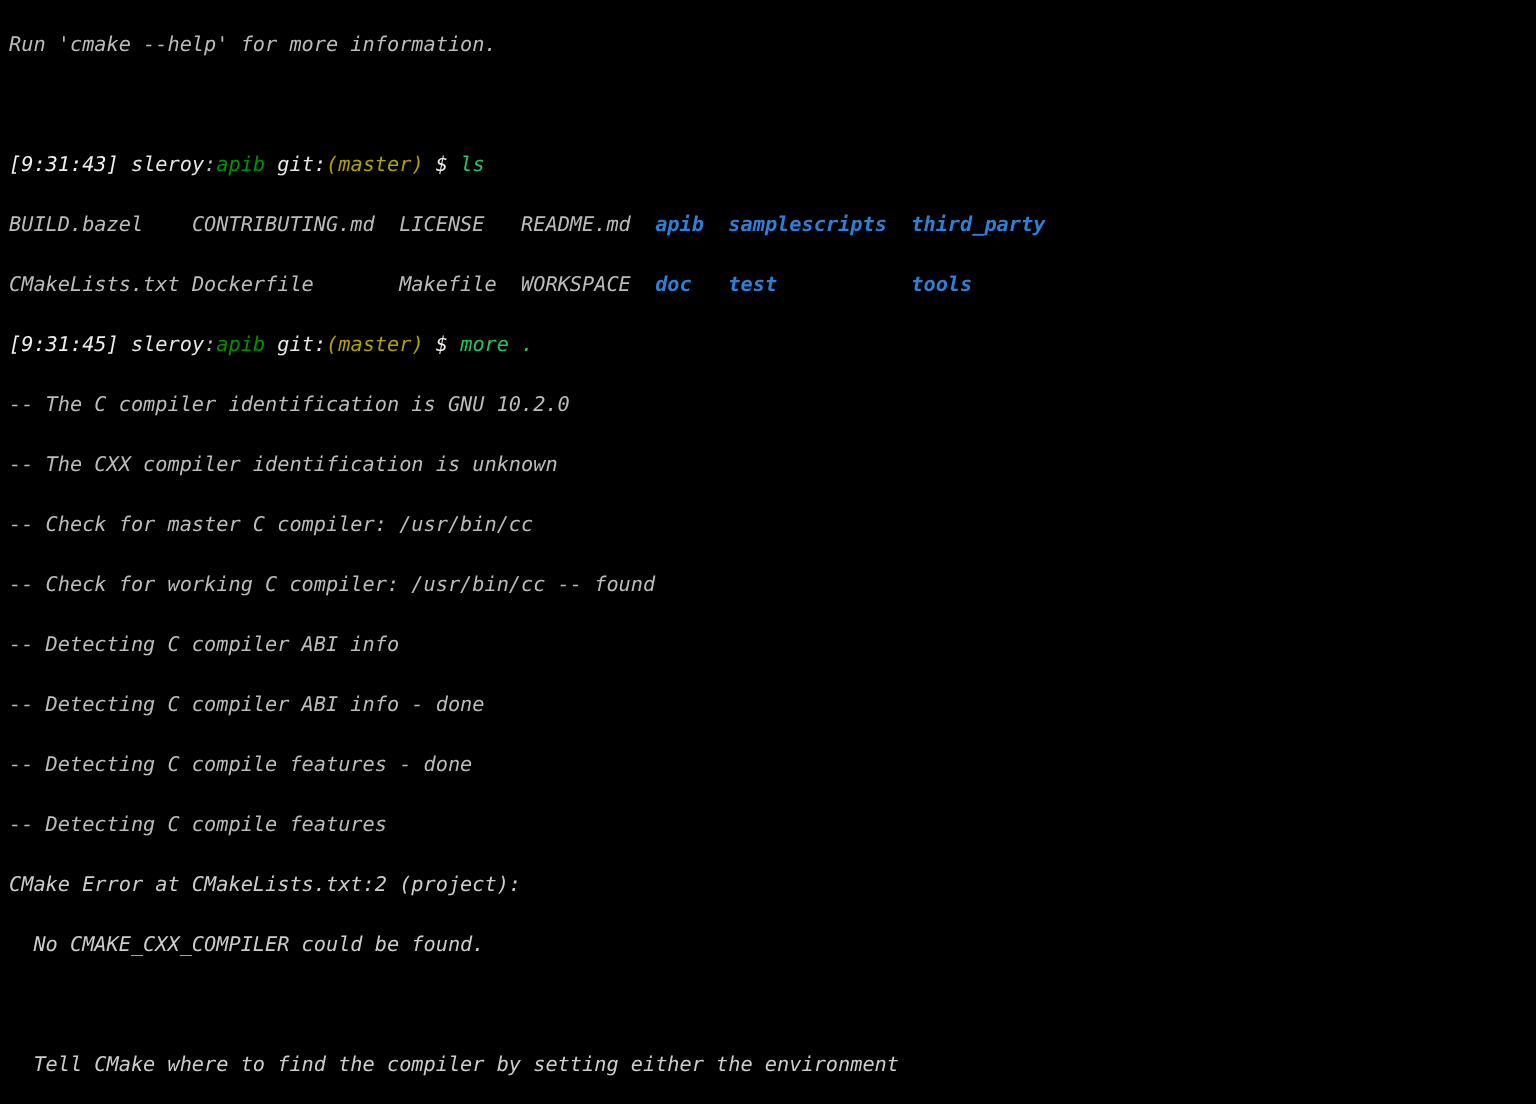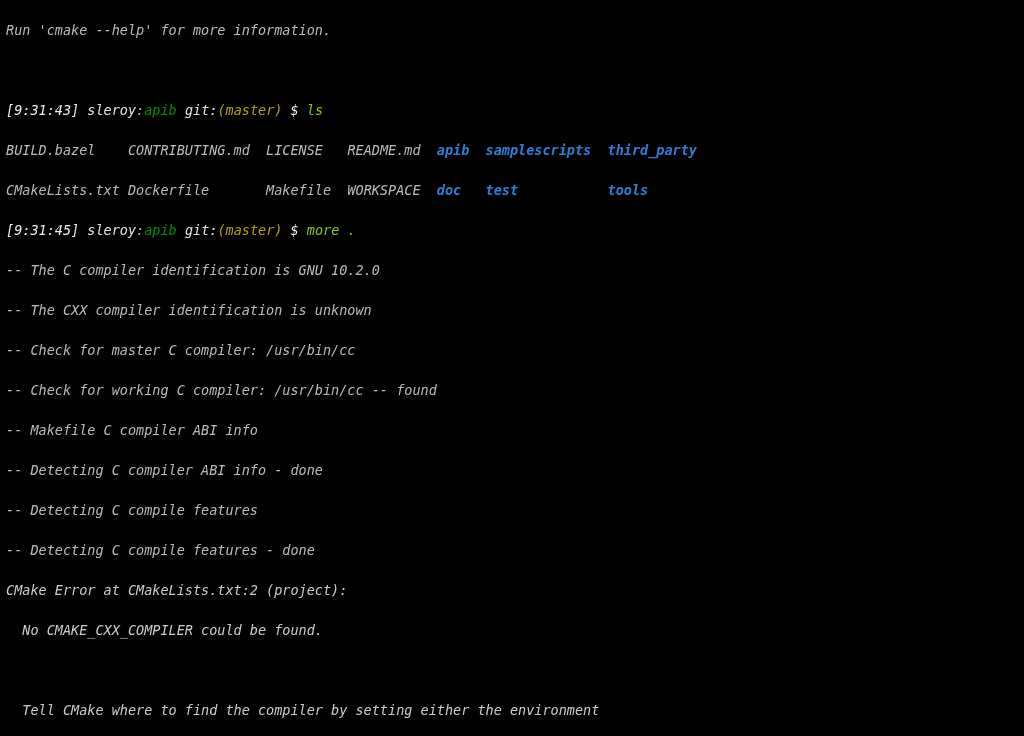--- a/index.html
+++ b/index.html
@@ -20,40 +20,40 @@
     background: #000;
   }
   .line { display: block; font-style: italic; }
   .gray  { color: #bbb; }
   .white { color: #eee; }
   .cyan  { color: #e5e5e5; }
   .green { color: #009000; }
   .yellow{ color: #b0a000; }
   .blue  { color: #2f7fd8; font-weight: 600; }
   .err   { color: #ccc; }
-  .cmd   { color: #84cc16; }
+  .cmd   { color: #22c55e; }
 </style>
 </head>
 <body>
 
 <div class="terminal">
 <span class="line gray">Run 'cmake --help' for more information.</span>
 <span class="line"> </span>
 <span class="line"><span class="white">[9:31:43]</span> <span class="cyan">sleroy</span><span class="gray">:</span><span class="green">apib</span> <span class="cyan">git:</span><span class="yellow">(master)</span><span class="white"> $ </span><span class="cmd">ls</span></span>
 <span class="line"><span class="gray">BUILD.bazel    </span><span class="gray">CONTRIBUTING.md  </span><span class="gray">LICENSE   </span><span class="gray">README.md  </span><span class="blue">apib</span><span>  </span><span class="blue">samplescripts</span><span>  </span><span class="blue">third_party</span></span>
 <span class="line"><span class="gray">CMakeLists.txt </span><span class="gray">Dockerfile       </span><span class="gray">Makefile  </span><span class="gray">WORKSPACE  </span><span class="blue">doc </span><span>  </span><span class="blue">test         </span><span>  </span><span class="blue">tools</span></span>
 <span class="line"><span class="white">[9:31:45]</span> <span class="cyan">sleroy</span><span class="gray">:</span><span class="green">apib</span> <span class="cyan">git:</span><span class="yellow">(master)</span><span class="white"> $ </span><span class="cmd">more .</span></span>
 <span class="line gray">-- The C compiler identification is GNU 10.2.0</span>
 <span class="line gray">-- The CXX compiler identification is unknown</span>
 <span class="line gray">-- Check for master C compiler: /usr/bin/cc</span>
 <span class="line gray">-- Check for working C compiler: /usr/bin/cc -- found</span>
-<span class="line gray">-- Makefile C compiler ABI info</span>
+<span class="line gray">-- Detecting C compiler ABI info</span>
 <span class="line gray">-- Detecting C compiler ABI info - done</span>
+<span class="line gray">-- Detecting C compile features - done</span>
 <span class="line gray">-- Detecting C compile features</span>
-<span class="line gray">-- Detecting C compile features - done</span>
 <span class="line err">CMake Error at CMakeLists.txt:2 (project):</span>
 <span class="line err">  No CMAKE_CXX_COMPILER could be found.</span>
 <span class="line"> </span>
 <span class="line err">  Tell CMake where to find the compiler by setting either the environment</span>
 
 
 
 
 
 

